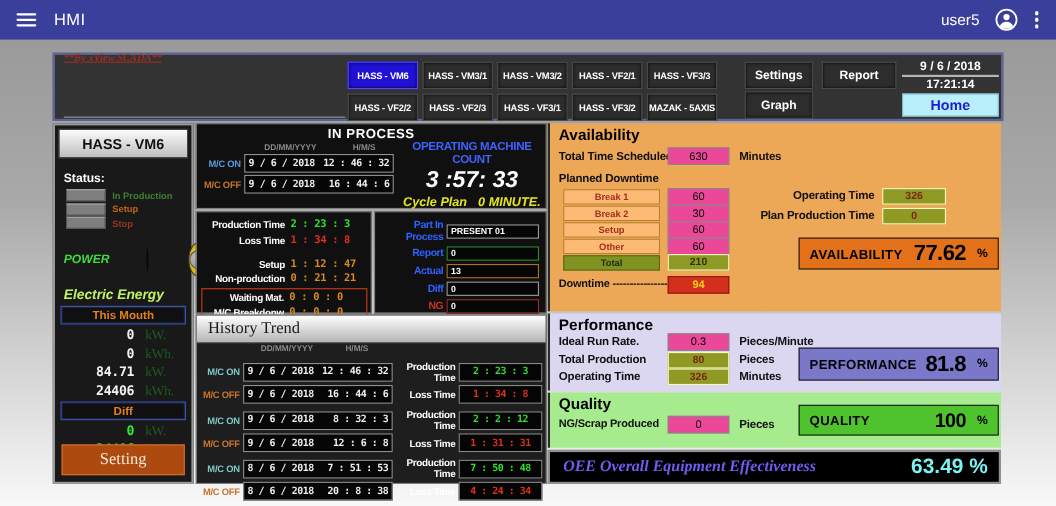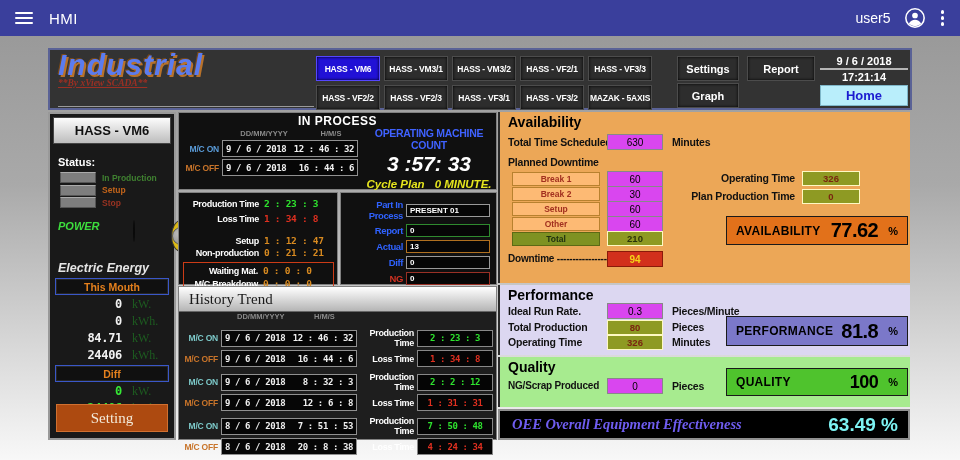--- a/index.html
+++ b/index.html
@@ -39,27 +39,27 @@
     font-weight:bold;font-size:13px;display:flex;align-items:center;justify-content:center;cursor:pointer;}
   
   #machine{left:48px;top:112px;width:128px;height:328px;background:#191919;border:2px solid #999;}
   .machine-title{margin:3px;height:25px;background:linear-gradient(#fcfcfc,#bdbdbd);border:1px solid #444;
     color:#111;font-weight:bold;font-size:13px;display:flex;align-items:center;justify-content:center;}
   .status-label{color:#fff;font-weight:bold;font-size:11px;margin:12px 0 4px 8px;}
   .status-row{display:flex;align-items:center;gap:6px;margin:1.5px 0 1.5px 10px;}
   .status-box{width:34px;height:9px;background:#7e7e7e;border:1px solid #555;border-top-color:#ababab;}
   .status-txt{font-weight:bold;font-size:8.5px;}
   .st0{color:#3f8030;} .st1{color:#c2641a;} .st2{color:#993322;}
-  .power-row{margin:12px 0 0 8px;display:flex;align-items:flex-start;gap:28px;}
+  .power-row{margin:12px 0 0 8px;display:flex;align-items:center;gap:28px;}
   .power-lbl{color:#3ddd3d;font-style:italic;font-weight:bold;font-size:11px;}
   .led{width:20px;height:20px;border-radius:50%;background:radial-gradient(circle at 35% 35%,#2f7a12,#123005 75%);border:1px solid #0a0a0a;margin-left:5px;}
   .estop{width:30px;height:30px;border-radius:50%;background:radial-gradient(#f5d922,#c9a30f);margin-left:8px;
     border:1px solid #333;display:flex;align-items:center;justify-content:center;cursor:pointer;}
   .estop-inner{width:16px;height:16px;border-radius:50%;background:radial-gradient(circle at 35% 35%,#bdbdbd,#868686);border:1px solid #5a5a5a;}
-  .electric{color:#e5e5e5;font-style:italic;font-weight:bold;font-size:12.5px;margin:9px 0 3px 8px;}
+  .electric{color:#bef264;font-style:italic;font-weight:bold;font-size:12.5px;margin:9px 0 3px 8px;}
   .esec-box{margin:2px 5px;border:1px solid #3a57c8;background:#101010;box-shadow:inset 0 0 0 1px #262626;height:15px;
     display:flex;align-items:center;justify-content:center;color:#e5801d;font-weight:bold;font-size:10.5px;}
   .ev-row{display:flex;align-items:baseline;margin:2px 8px 2px 0;}
   .digi{font-family:"DejaVu Sans Mono",monospace;font-weight:bold;}
   .ev-val{flex:1;text-align:right;color:#f2f2f2;font-size:12px;letter-spacing:-.3px;}
   .ev-unit{width:34px;margin-left:10px;font-family:"Liberation Serif",serif;color:#1d5c20;font-size:12px;}
   .diffvals .ev-val{color:#35e835;}
   .setting-btn{position:absolute;left:6px;right:6px;bottom:6px;height:26px;background:#ad4a10;border:1px solid #d07030;
     color:#f3ead9;font-family:"Liberation Serif",serif;font-size:15px;display:flex;align-items:center;justify-content:center;cursor:pointer;}
   
@@ -102,21 +102,21 @@
   .hrow{display:flex;align-items:center;margin-top:2px;padding:0 3px;}
   .hrow .mc-lbl{width:36px;}
   .pt-lbl{flex:1;text-align:right;color:#fff;font-weight:bold;font-size:9px;letter-spacing:-.3px;padding-right:3px;}
   .pt-box{width:74px;height:15px;border:1px solid #888;background:#050505;display:flex;align-items:center;justify-content:center;}
   .ht-group{margin-top:5px;}
   
   #rightcol{left:498px;top:112px;width:412px;display:flex;flex-direction:column;gap:2px;position:absolute;}
   .rpanel{position:relative;width:412px;border-left:2px solid #2a2a2a;box-sizing:border-box;}
   .sec-title{position:absolute;left:8px;top:2px;font-size:14px;font-weight:bold;color:#000;}
   .flabel{position:absolute;font-weight:bold;font-size:10.5px;color:#111;letter-spacing:-.2px;}
-  .winput{position:absolute;width:54px;height:14px;background:#d946ef;border:1px solid #888;text-align:center;
+  .winput{position:absolute;width:54px;height:14px;background:#ec4899;border:1px solid #888;text-align:center;
     font-size:10px;font-family:"Liberation Sans",sans-serif;padding:0;}
   .obox{position:absolute;width:54px;height:13px;border:1px solid #fef9c3;display:flex;align-items:center;justify-content:center;
     font-weight:bold;font-size:9.5px;}
   .olive{background:#8e9a23;color:#7a2510;}
   #avail{height:171px;background:#eca757;}
   .brk-lbl{position:absolute;left:12px;width:86px;height:12px;background:#fdba74;border:1px solid #b8812e;
     color:#a2301f;font-weight:bold;font-size:8.5px;display:flex;align-items:center;justify-content:center;}
   .brk-total{background:#7f9222;color:#203010;border-color:#5c6a14;}
   .redvalbox{position:absolute;left:107px;width:54px;height:14px;background:#d2301c;border:1px solid #8a1a0a;
     color:#f5d518;font-weight:bold;font-size:10px;display:flex;align-items:center;justify-content:center;}
@@ -150,21 +150,20 @@
     <div class="kebab">
         <div></div>
         <div></div>
         <div></div>
       </div>
   </div>
 </div>
 
 <div id="header" class="abs">
   <div class="logo">
-    <div class="logo-main">Industrial</div>
     <div class="logo-sub">
       <span class="logo-byline">**By xView SCADA**</span>
     </div>
   </div>
   <div class="tabs">
     <div class="tab active">HASS - VM6</div>
     <div class="tab">HASS - VM3/1</div>
     <div class="tab">HASS - VM3/2</div>
     <div class="tab">HASS - VF2/1</div>
     <div class="tab">HASS - VF3/3</div>

